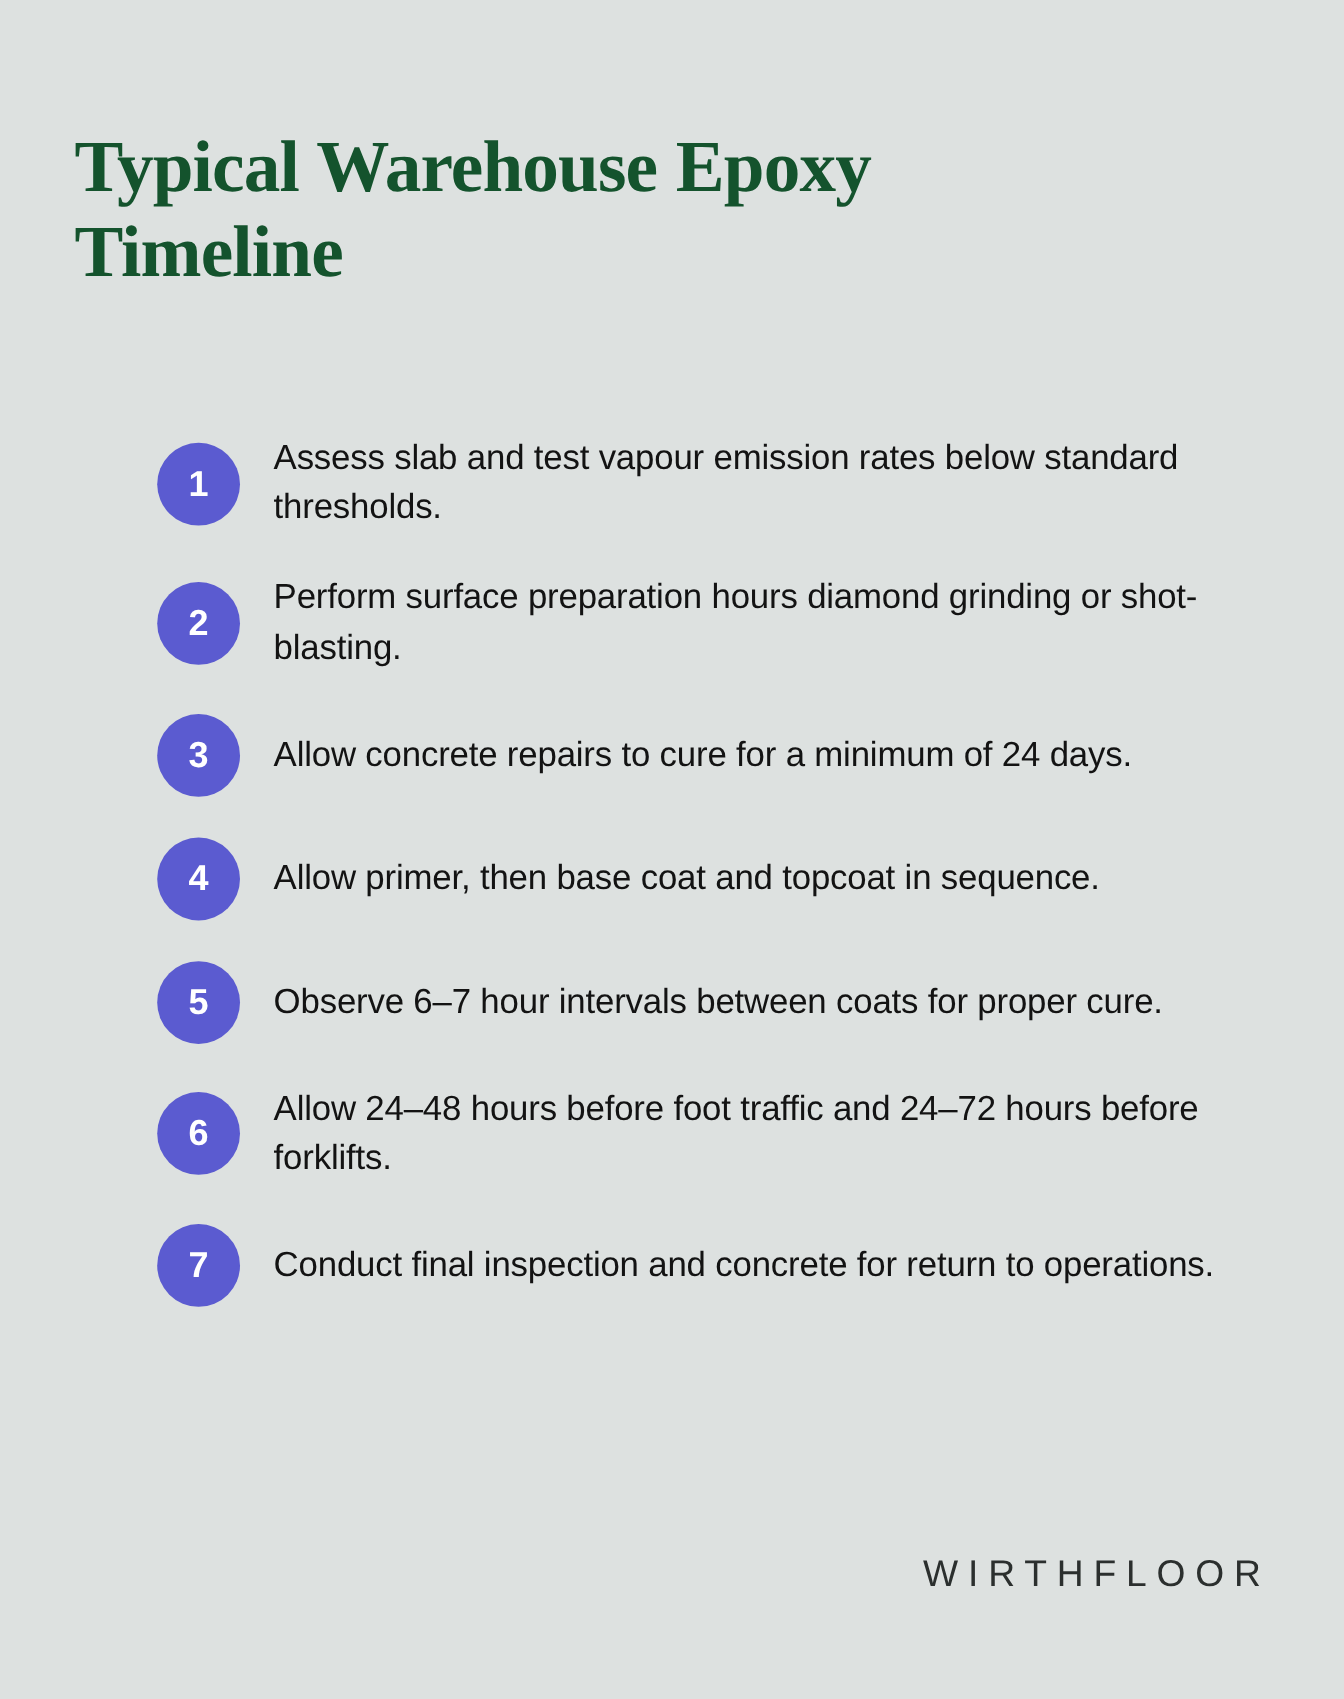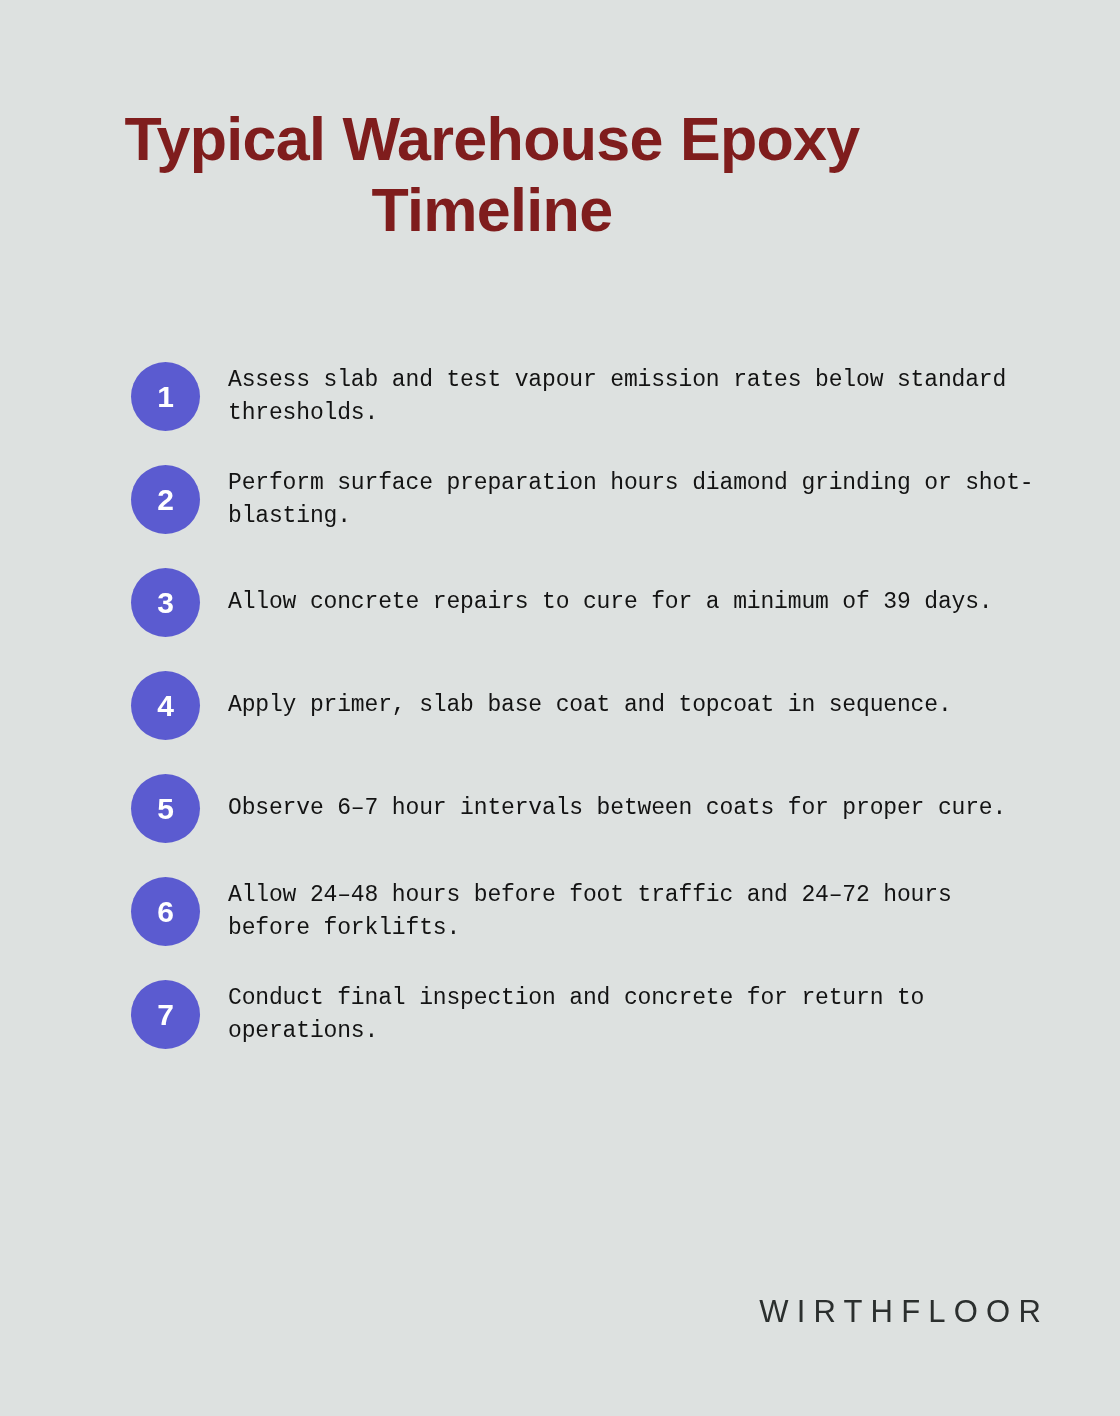--- a/index.html
+++ b/index.html
@@ -27,28 +27,27 @@
   
   .title-block {
     position: absolute;
     left: 62px;
     top: 104px;
     width: 860px;
   }
 
   .poster-title {
     margin: 0;
-    font-family: Liberation Sans, sans-serif;
+    font-family: Liberation Serif, serif;
     font-size: 61px;
     line-height: 1.17;
     font-weight: 700;
     letter-spacing: -0.7px;
-    color: #7f1d1d;
+    color: #14532d;
     word-spacing: 1px;
-    text-align: center;
   }
 
   
   .steps {
     position: absolute;
     left: 131px;
     top: 362px;
     width: 910px;
     margin: 0;
     padding: 0;
@@ -77,33 +76,33 @@
     font-weight: 700;
     line-height: 69px;
     text-align: center;
     letter-spacing: 0px;
     user-select: none;
   }
 
   .step-text {
     flex: 1 1 auto;
     margin-left: 28px;
-    font-family: Liberation Mono, monospace;
-    font-size: 23px;
+    font-family: Liberation Sans, sans-serif;
+    font-size: 29px;
     line-height: 1.42;
     font-weight: 400;
     color: #131313;
     letter-spacing: -0.15px;
     max-width: 812px;
   }
 
   
   .footer {
     position: absolute;
-    right: 71px;
+    right: 61px;
     bottom: 86px;
     display: flex;
     align-items: center;
     justify-content: flex-end;
   }
 
   .brand-logo {
     font-family: "Liberation Sans", sans-serif;
     font-size: 31px;
     font-weight: 300;
@@ -129,26 +128,26 @@
       <span class="step-text">Assess slab and test vapour emission rates below standard thresholds.</span>
     </li>
 
     <li class="step">
       <span class="step-badge">2</span>
       <span class="step-text">Perform surface preparation hours diamond grinding or shot-blasting.</span>
     </li>
 
     <li class="step">
       <span class="step-badge">3</span>
-      <span class="step-text">Allow concrete repairs to cure for a minimum of 39 days.</span>
+      <span class="step-text">Allow concrete repairs to cure for a minimum of 24 days.</span>
     </li>
 
     <li class="step">
       <span class="step-badge">4</span>
-      <span class="step-text">Apply primer, slab base coat and topcoat in sequence.</span>
+      <span class="step-text">Allow primer, then base coat and topcoat in sequence.</span>
     </li>
 
     <li class="step">
       <span class="step-badge">5</span>
       <span class="step-text">Observe 6–7 hour intervals between coats for proper cure.</span>
     </li>
 
     <li class="step">
       <span class="step-badge">6</span>
       <span class="step-text">Allow 24–48 hours before foot traffic and 24–72 hours before forklifts.</span>

